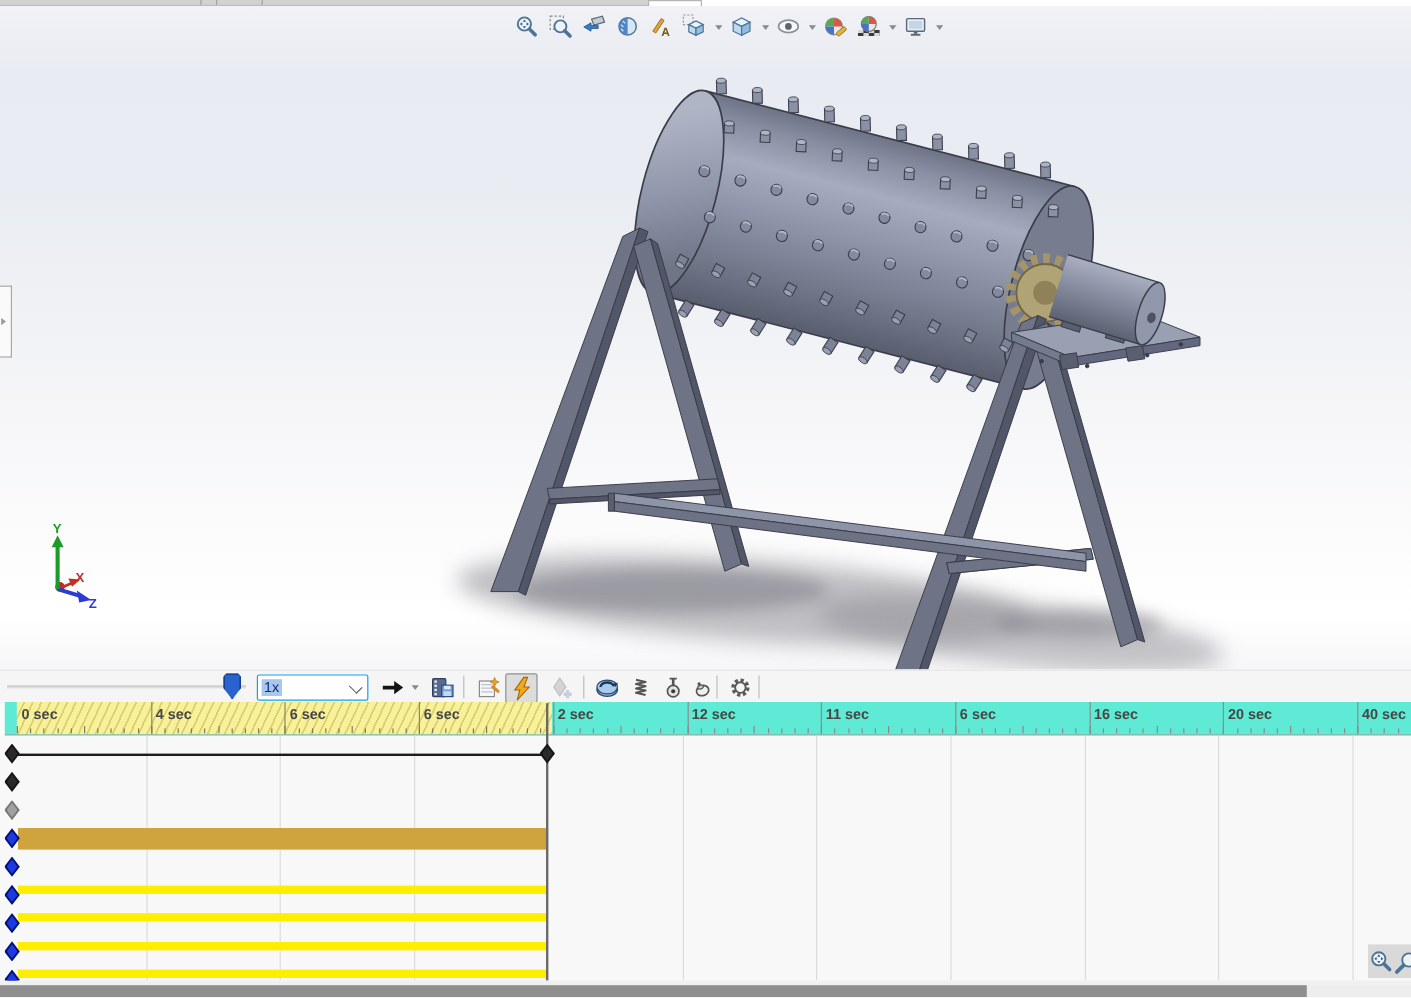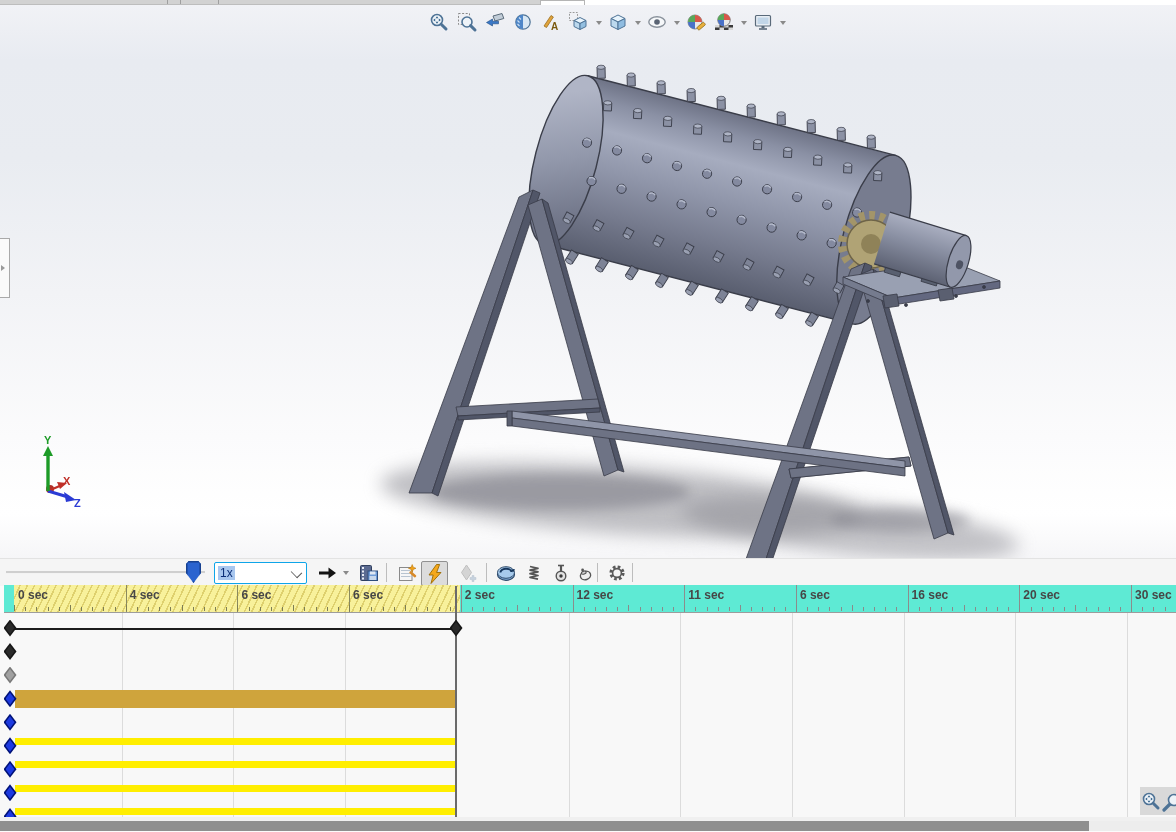--- a/index.html
+++ b/index.html
@@ -640,21 +640,21 @@
           <span class="rlabel" style="left:572.5px">12 sec</span>
           <span class="rline" style="left:680.2px;background:#8d8d8d"></span>
           <span class="rlabel" style="left:684.2px">11 sec</span>
           <span class="rline" style="left:791.9px;background:#8d8d8d"></span>
           <span class="rlabel" style="left:795.9px">6 sec</span>
           <span class="rline" style="left:903.6px;background:#8d8d8d"></span>
           <span class="rlabel" style="left:907.6px">16 sec</span>
           <span class="rline" style="left:1015.3000000000001px;background:#8d8d8d"></span>
           <span class="rlabel" style="left:1019.3000000000001px">20 sec</span>
           <span class="rline" style="left:1127px;background:#8d8d8d"></span>
-          <span class="rlabel" style="left:1131px">30 sec</span>
+          <span class="rlabel" style="left:1131px">40 sec</span>
           <span class="rtick" style="left:10.0px;top:20px;height:6px;background:#7d7d55"></span>
           <span class="rtick" style="left:21.2px;top:22px;height:4px;background:#7d7d55"></span>
           <span class="rtick" style="left:32.3px;top:22px;height:4px;background:#7d7d55"></span>
           <span class="rtick" style="left:43.5px;top:22px;height:4px;background:#7d7d55"></span>
           <span class="rtick" style="left:54.7px;top:22px;height:4px;background:#7d7d55"></span>
           <span class="rtick" style="left:65.8px;top:20px;height:6px;background:#7d7d55"></span>
           <span class="rtick" style="left:77.0px;top:22px;height:4px;background:#7d7d55"></span>
           <span class="rtick" style="left:88.2px;top:22px;height:4px;background:#7d7d55"></span>
           <span class="rtick" style="left:99.4px;top:22px;height:4px;background:#7d7d55"></span>
           <span class="rtick" style="left:110.5px;top:22px;height:4px;background:#7d7d55"></span>

